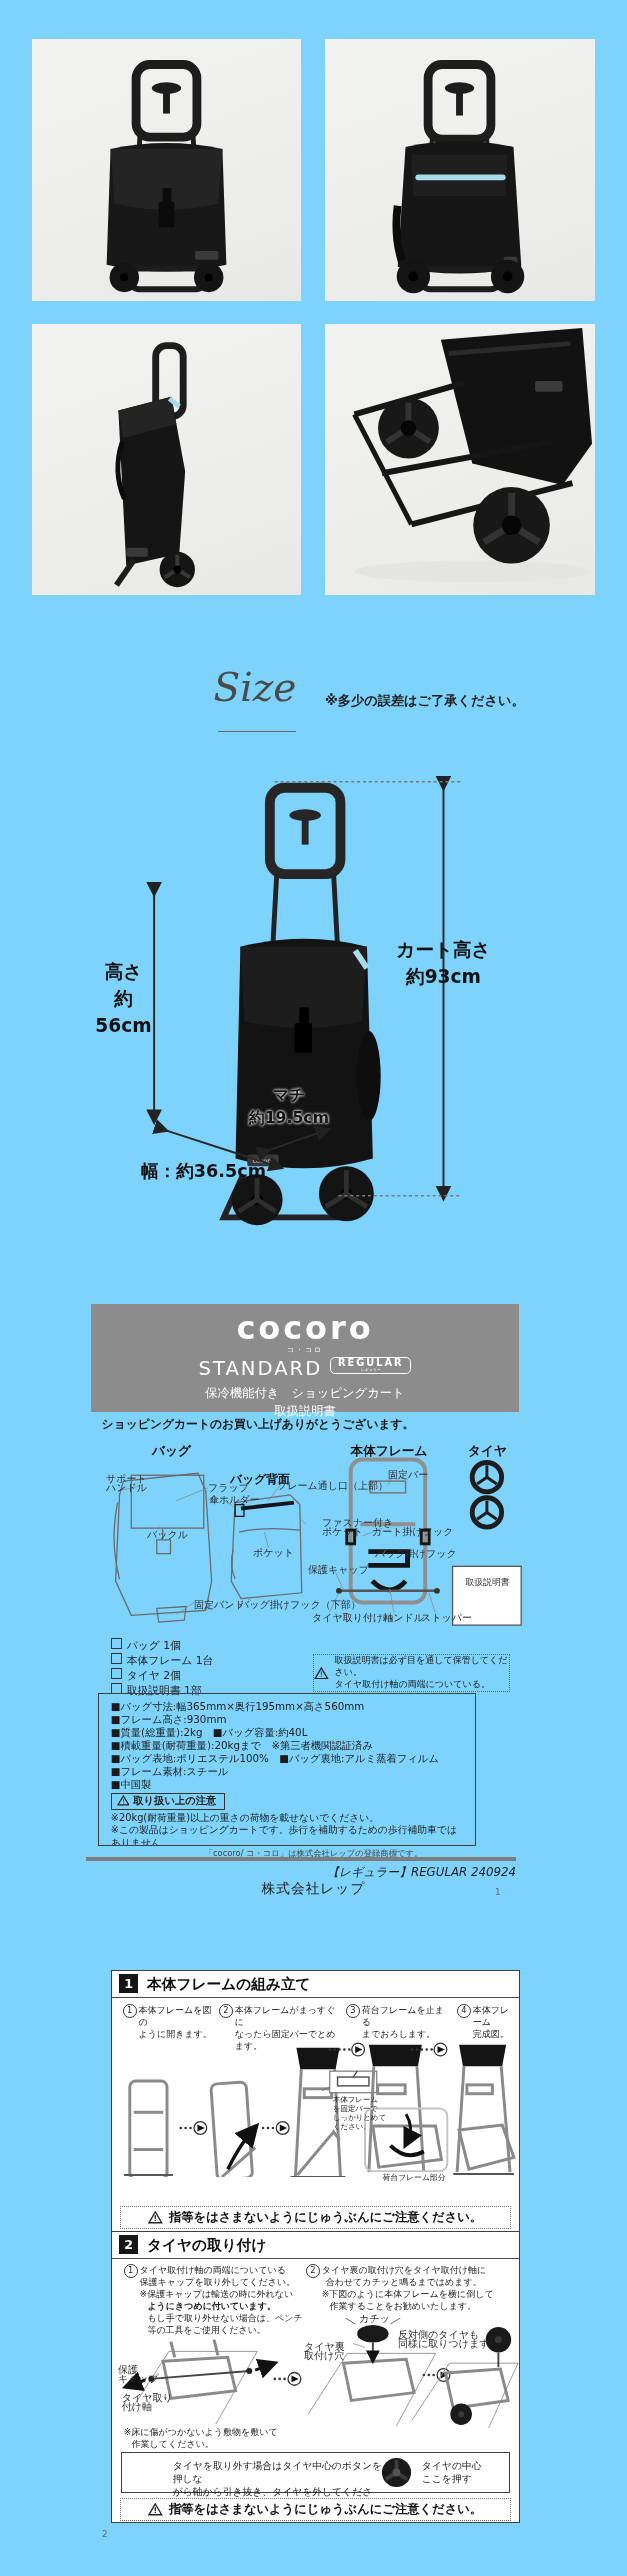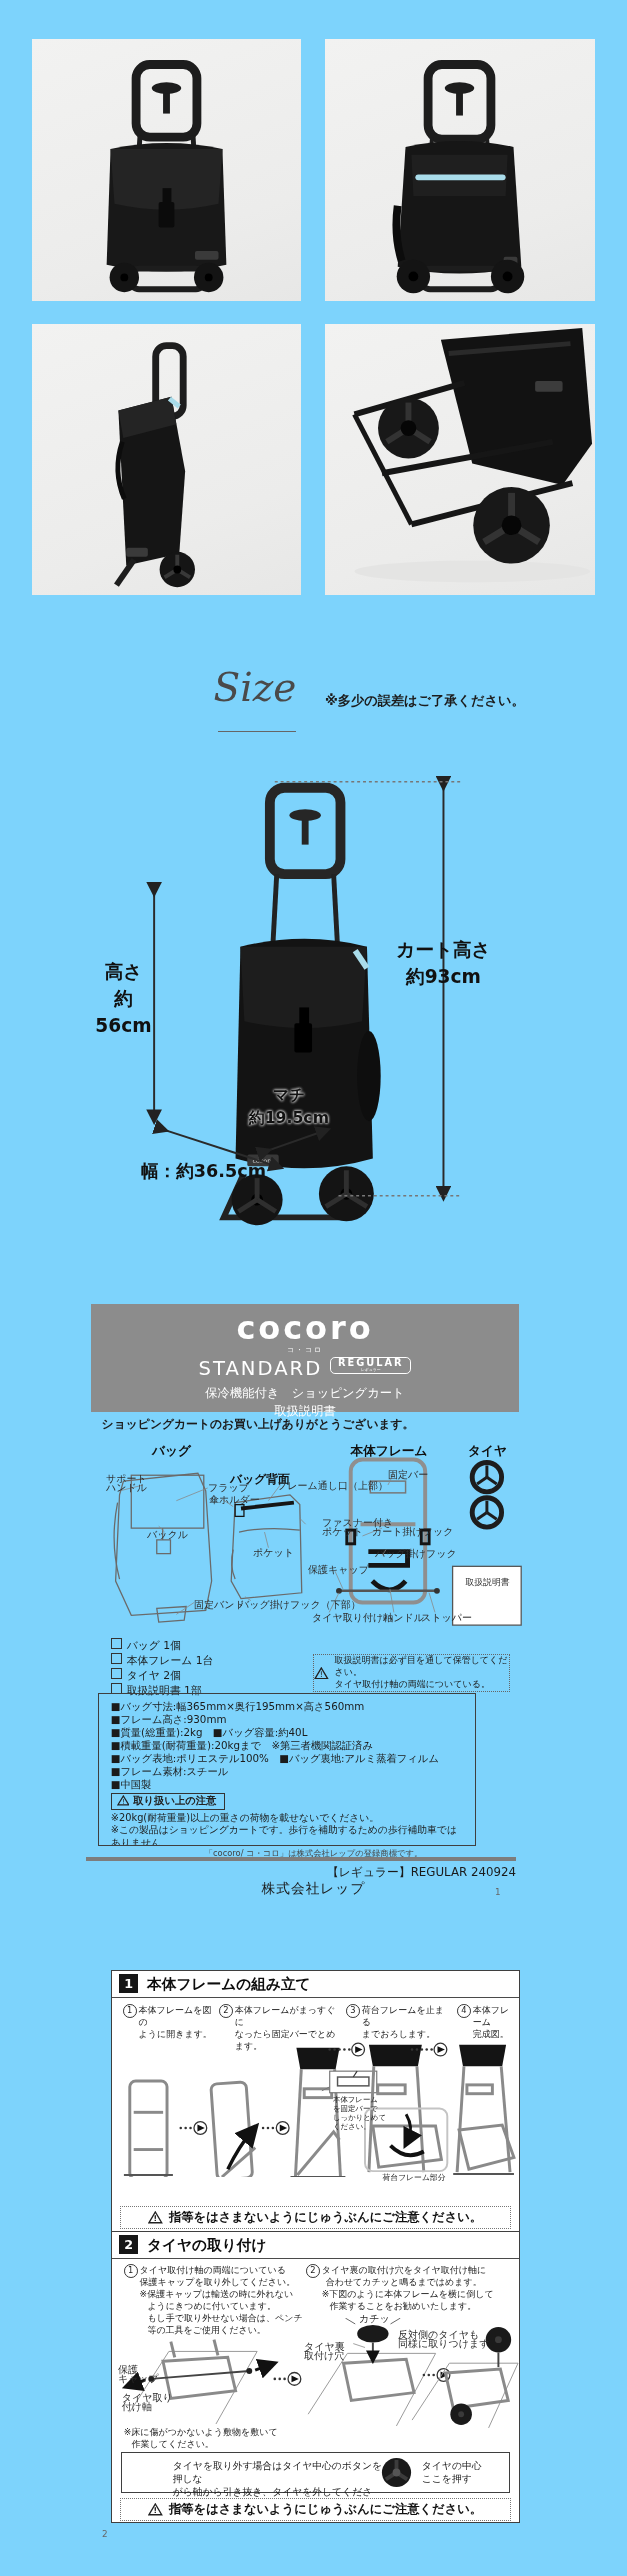--- a/index.html
+++ b/index.html
@@ -318,21 +318,21 @@
       </svg>
       <span style="font-size:10.3px;font-weight:bold;">取り扱い上の注意</span>
     </div>
     <div class="caut-line">※20kg(耐荷重量)以上の重さの荷物を載せないでください。</div>
     <div class="caut-line">※この製品はショッピングカートです。歩行を補助するための歩行補助車ではありません。</div>
     
   </div>
 
   <div class="abs" style="left:0;top:1848px;width:627px;text-align:center;font-size:8.3px;color:#444;">「cocoro/ コ・コロ」は株式会社レップの登録商標です。</div>
   <div class="abs" style="left:86px;top:1857px;width:430px;height:3.9px;background:#7d7d7d;"></div>
-  <div class="abs" style="left:284px;top:1865px;width:232px;text-align:right;font-size:11.8px;color:#1b1b1b;">【レギュラー】REGULAR 240924</div>
+  <div class="abs" style="left:284px;top:1865px;width:232px;text-align:right;font-size:11.8px;color:#1b1b1b;font-style:italic;">【レギュラー】REGULAR 240924</div>
   <div class="abs" style="left:0;top:1880px;width:627px;text-align:center;font-size:13.7px;letter-spacing:1px;color:#1b1b1b;">株式会社レップ</div>
   <div class="abs" style="left:495px;top:1887px;font-size:8.8px;color:#666;">1</div>
 
   <div class="secbox" style="left:111px;top:1970px;width:407px;height:261px;">
     <div class="sechead">
       <div class="numsq">1</div>
       <div class="sectitle">本体フレームの組み立て</div>
     </div>
     <div class="step" style="left:10.8px;top:33px;width:94px;">
       <span class="cn">1</span>
@@ -463,21 +463,21 @@
       <div class="numsq">2</div>
       <div class="sectitle">タイヤの取り付け</div>
     </div>
 
     <div class="step" style="left:11.8px;top:32px;width:181px;">
       <span class="cn">1</span>
       <span>
         <span>タイヤ取付け軸の両端についている</span><br>
         <span>保護キャップを取り外してください。</span><br>
         <span>※保護キャップは輸送の時に外れない</span><br>
-        <span style="padding-left:7.8px;">ようにきつめに付いています。</span><br>
+        <span style="padding-left:7.8px;font-weight:bold;">ようにきつめに付いています。</span><br>
         <span style="padding-left:7.8px;">もし手で取り外せない場合は、ペンチ</span><br>
         <span style="padding-left:7.8px;">等の工具をご使用ください。</span>
       </span>
     </div>
     <div class="step" style="left:194px;top:32px;width:206px;">
       <span class="cn">2</span>
       <span>
         <span>タイヤ裏の取付け穴をタイヤ取付け軸に</span><br>
         <span style="padding-left:3.9px;">合わせてカチッと鳴るまではめます。</span><br>
         <span>※下図のように本体フレームを横に倒して</span><br>

